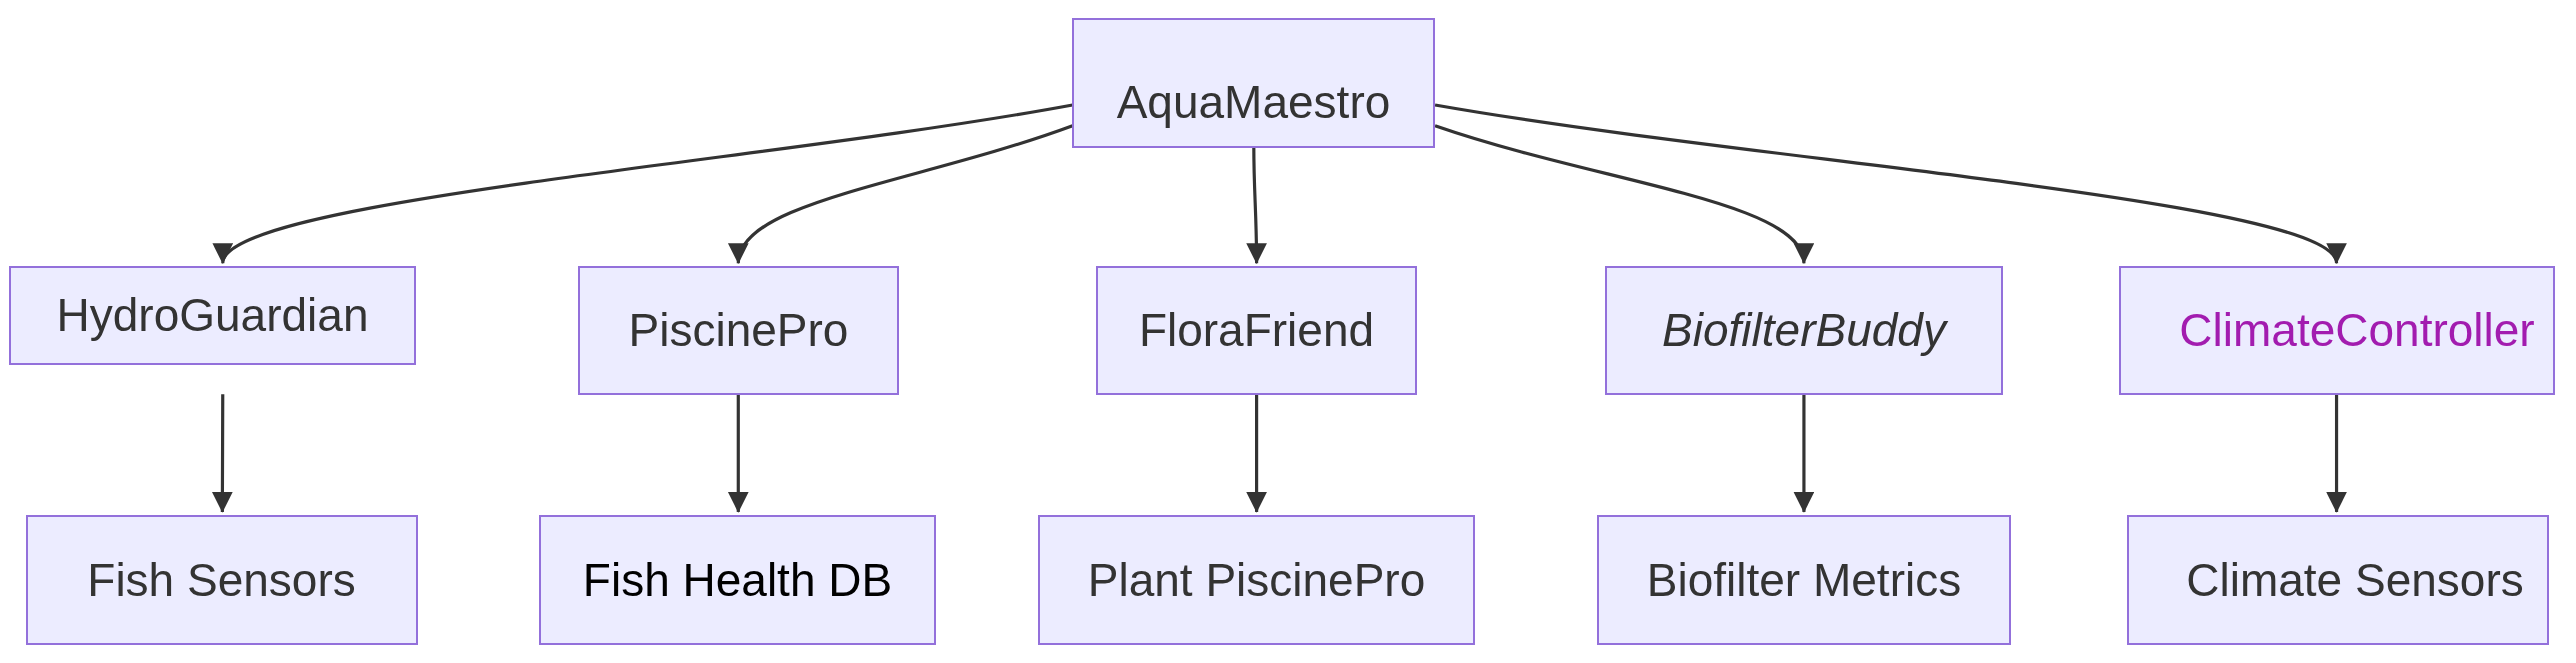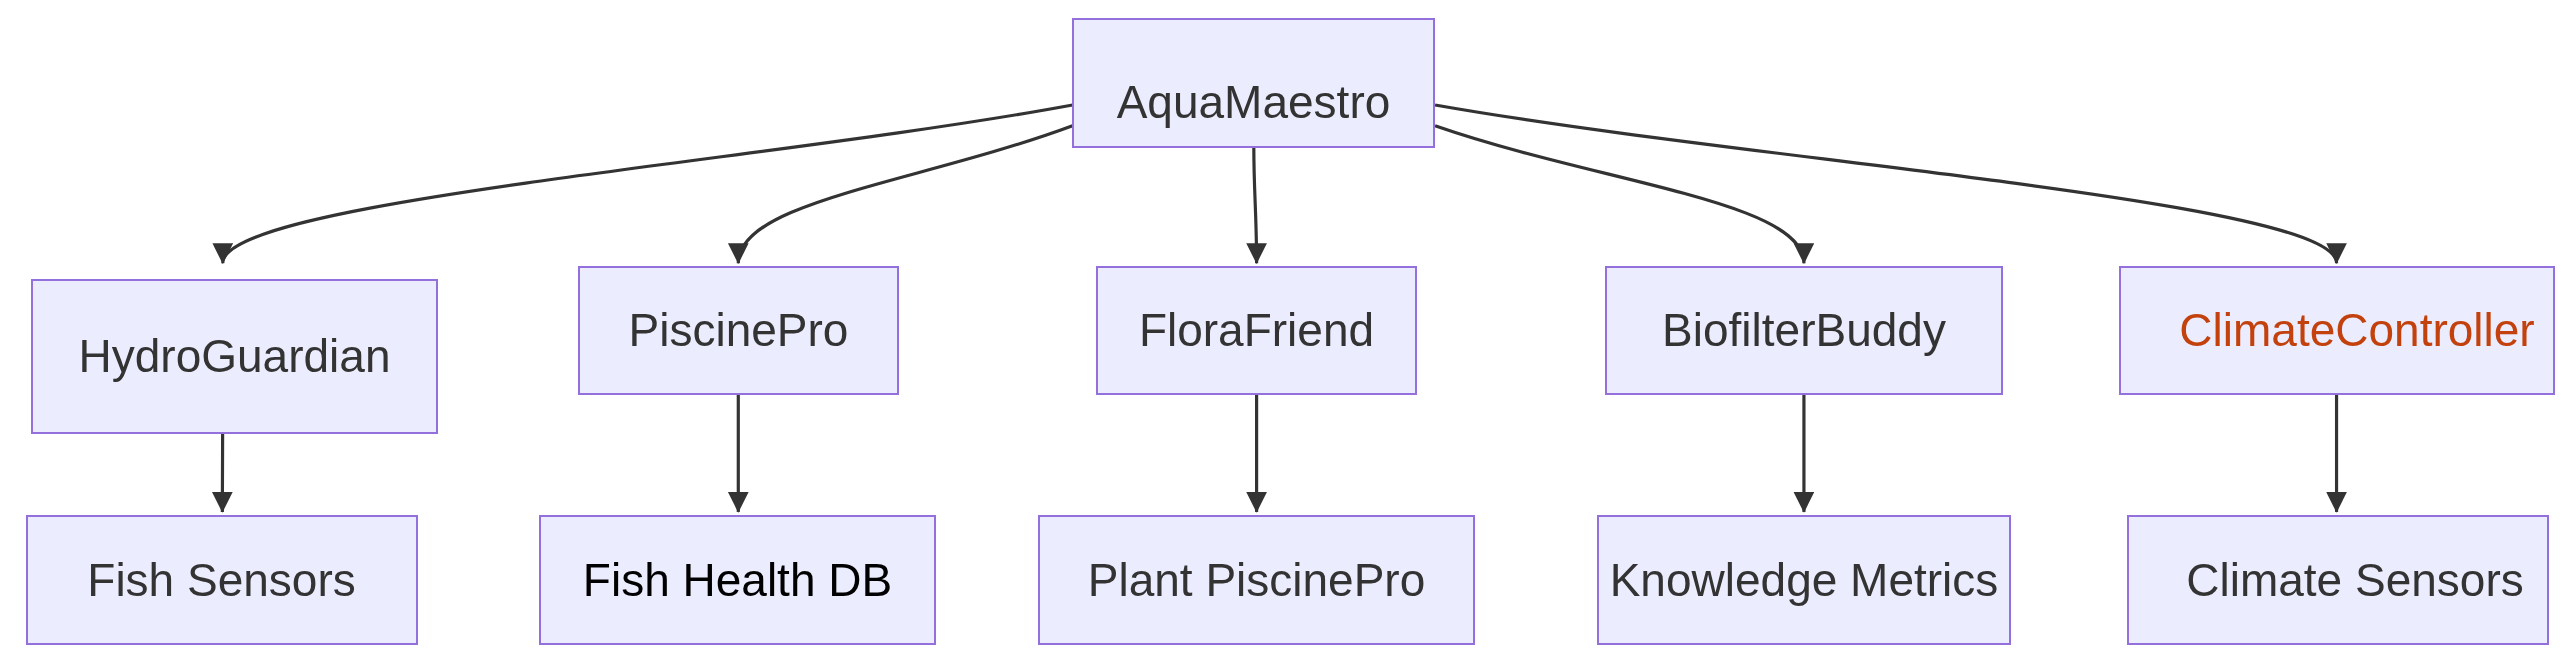--- a/index.html
+++ b/index.html
@@ -55,44 +55,44 @@
       <path d="M 1804 132.025 C 2212.6 204.025, 2938 253, 2938 331" fill="none" stroke="#333333" stroke-width="4" marker-end="url(#arrowhead)"></path>
       <path d="M 279 496 C 279 551, 278.5 584, 278.5 644" fill="none" stroke="#333333" stroke-width="4" marker-end="url(#arrowhead)"></path>
       <path d="M 927.5 496 C 927.5 551, 927.5 584, 927.5 644" fill="none" stroke="#333333" stroke-width="4" marker-end="url(#arrowhead)"></path>
       <path d="M 1579.5 496 C 1579.5 551, 1579.5 584, 1579.5 644" fill="none" stroke="#333333" stroke-width="4" marker-end="url(#arrowhead)"></path>
       <path d="M 2268 496 C 2268 551, 2268 584, 2268 644" fill="none" stroke="#333333" stroke-width="4" marker-end="url(#arrowhead)"></path>
       <path d="M 2938 496 C 2938 551, 2938 584, 2938 644" fill="none" stroke="#333333" stroke-width="4" marker-end="url(#arrowhead)"></path>
     </svg>
 <div class="node" style="left: 1072px; top: 17.5px; width: 363px; height: 130px; background: rgb(236, 236, 255); border-color: rgb(147, 112, 219);">
       <span class="node-label" style="color: rgb(51, 51, 51); margin-top: 40px;">AquaMaestro</span>
     </div>
-    <div class="node" style="left: 31px; top: 266px; width: 407px; height: 155px; background: rgb(236, 236, 255); border-color: rgb(147, 112, 219); margin-top: 13px;">
+    <div class="node" style="left: 9px; top: 266px; width: 407px; height: 99px; background: rgb(236, 236, 255); border-color: rgb(147, 112, 219);">
       <span class="node-label" style="color: rgb(51, 51, 51);">HydroGuardian</span>
     </div>
     <div class="node" style="left: 578px; top: 266px; width: 321px; height: 129px; background: rgb(236, 236, 255); border-color: rgb(147, 112, 219);">
       <span class="node-label" style="color: rgb(51, 51, 51);">PiscinePro</span>
     </div>
     <div class="node" style="left: 1096px; top: 266px; width: 321px; height: 129px; background: rgb(236, 236, 255); border-color: rgb(147, 112, 219);">
       <span class="node-label" style="color: rgb(51, 51, 51);">FloraFriend</span>
     </div>
     <div class="node" style="left: 1605px; top: 266px; width: 398px; height: 129px; background: rgb(236, 236, 255); border-color: rgb(147, 112, 219);">
-      <span class="node-label" style="color: rgb(51, 51, 51);">BiofilterBuddy</span>
+      <span class="node-label" style="color: rgb(51, 51, 51); font-style: italic;">BiofilterBuddy</span>
     </div>
     <div class="node" style="left: 2119px; top: 266px; width: 436px; height: 129px; background: rgb(236, 236, 255); border-color: rgb(147, 112, 219);">
-      <span class="node-label" style="color: #c2410c; margin-left: 40px;">ClimateController</span>
+      <span class="node-label" style="color: #a21caf; margin-left: 40px;">ClimateController</span>
     </div>
     <div class="node" style="left: 25.5px; top: 515px; width: 392px; height: 130px; background: rgb(236, 236, 255); border-color: rgb(147, 112, 219);">
       <span class="node-label" style="color: rgb(51, 51, 51);">Fish Sensors</span>
     </div>
     <div class="node" style="left: 539px; top: 515px; width: 397px; height: 130px; background: rgb(236, 236, 255); border-color: rgb(147, 112, 219);">
       <span class="node-label" style="color: #000000;">Fish Health DB</span>
     </div>
     <div class="node" style="left: 1038px; top: 515px; width: 437px; height: 130px; background: rgb(236, 236, 255); border-color: rgb(147, 112, 219);">
       <span class="node-label" style="color: rgb(51, 51, 51);">Plant PiscinePro</span>
     </div>
     <div class="node" style="left: 1597px; top: 515px; width: 414px; height: 130px; background: rgb(236, 236, 255); border-color: rgb(147, 112, 219);">
-      <span class="node-label" style="color: rgb(51, 51, 51);">Knowledge Metrics</span>
+      <span class="node-label" style="color: rgb(51, 51, 51);">Biofilter Metrics</span>
     </div>
     <div class="node" style="left: 2127px; top: 515px; width: 422px; height: 130px; background: rgb(236, 236, 255); border-color: rgb(147, 112, 219); padding-left: 34px;">
       <span class="node-label" style="color: rgb(51, 51, 51);">Climate Sensors</span>
     </div>
   </div>
 
 
 </body></html>

